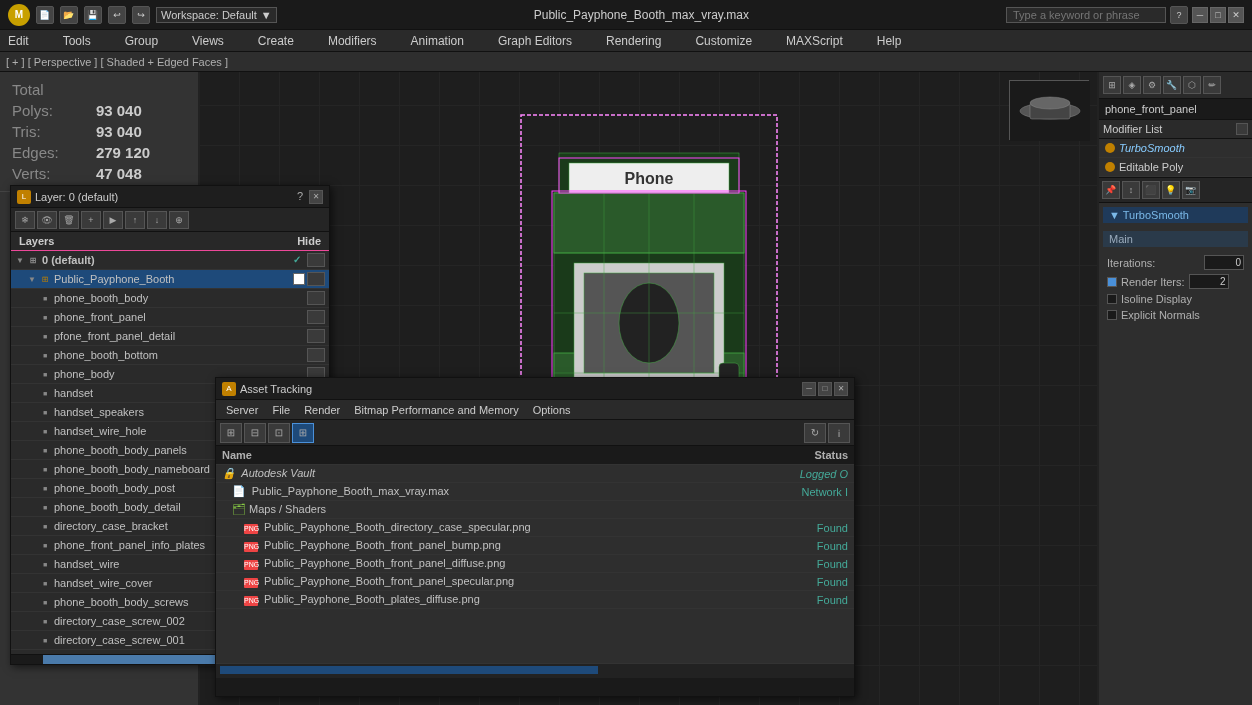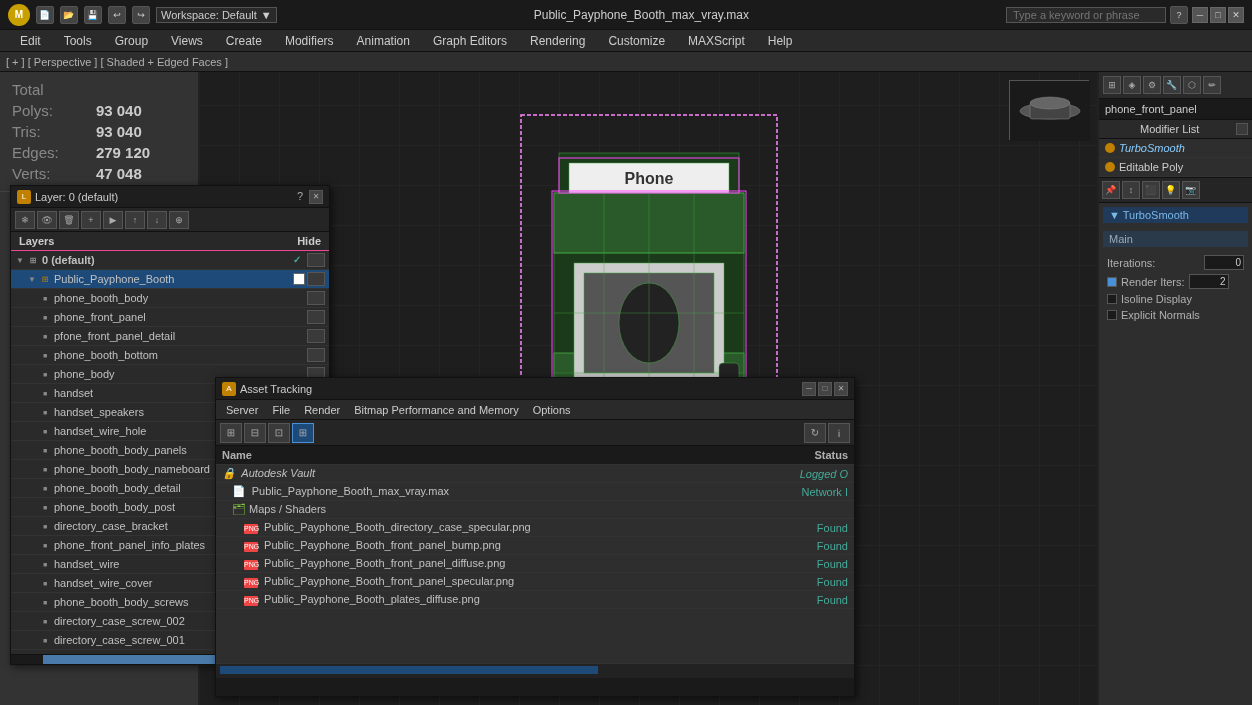--- a/index.html
+++ b/index.html
@@ -78,23 +78,23 @@
       display: flex; align-items: center; justify-content: center;
       font-size: 9px; color: #ccc;
     }
 
     
     .menubar {
       height: 22px;
       background: #2a2a2a;
       display: flex;
       align-items: center;
-      padding: 0 12px;
+      padding: 0 0;
       border-bottom: 1px solid #111;
-      gap: 7px;
+      gap: 18px;
     }
     .menu-item {
       padding: 2px 8px;
       cursor: pointer;
       color: #ccc;
       font-size: 12px;
     }
 
     
     .viewport-info {
@@ -197,21 +197,20 @@
       display: flex;
       align-items: center;
       justify-content: space-between;
       padding: 3px 4px;
       background: #2a2a2a;
       border-bottom: 1px solid #111;
     }
     .modifier-list-label {
       font-size: 11px;
       color: #ccc;
-      margin-left: 37px;
     }
     .modifier-list-dropdown {
       width: 12px; height: 12px;
       background: #3a3a3a;
       border: 1px solid #555;
       cursor: pointer;
     }
     .modifier-item {
       display: flex;
       align-items: center;
@@ -913,27 +912,27 @@
     </div>
     <div class="layer-item">
       <div class="layer-indent2"></div>
       <div class="layer-type-icon" style="color:#888;font-size:7px;">■</div>
       <span class="layer-name">phone_booth_body_nameboard</span>
       <div class="layer-vis"></div>
     </div>
     <div class="layer-item">
       <div class="layer-indent2"></div>
       <div class="layer-type-icon" style="color:#888;font-size:7px;">■</div>
+      <span class="layer-name">phone_booth_body_post</span>
+      <div class="layer-vis"></div>
+    </div>
+    <div class="layer-item">
+      <div class="layer-indent2"></div>
+      <div class="layer-type-icon" style="color:#888;font-size:7px;">■</div>
       <span class="layer-name">phone_booth_body_detail</span>
-      <div class="layer-vis"></div>
-    </div>
-    <div class="layer-item">
-      <div class="layer-indent2"></div>
-      <div class="layer-type-icon" style="color:#888;font-size:7px;">■</div>
-      <span class="layer-name">phone_booth_body_post</span>
       <div class="layer-vis"></div>
     </div>
     <div class="layer-item">
       <div class="layer-indent2"></div>
       <div class="layer-type-icon" style="color:#888;font-size:7px;">■</div>
       <span class="layer-name">directory_case_bracket</span>
       <div class="layer-vis"></div>
     </div>
     <div class="layer-item">
       <div class="layer-indent2"></div>

